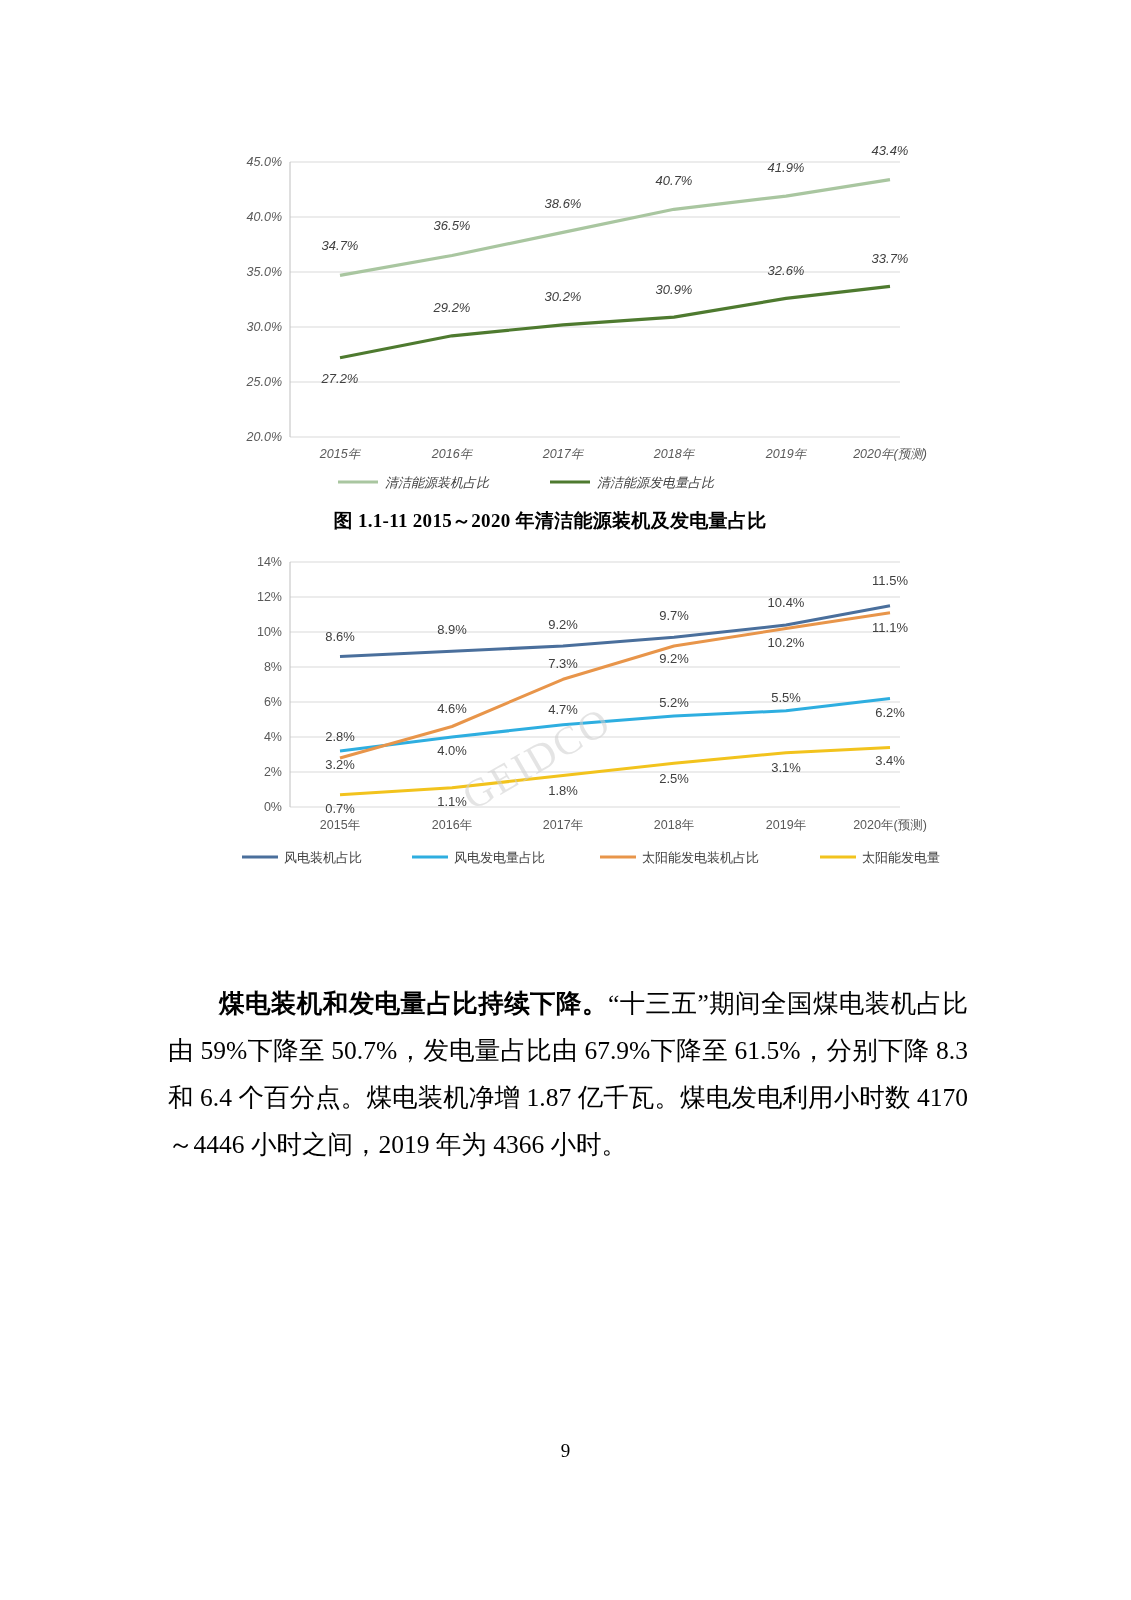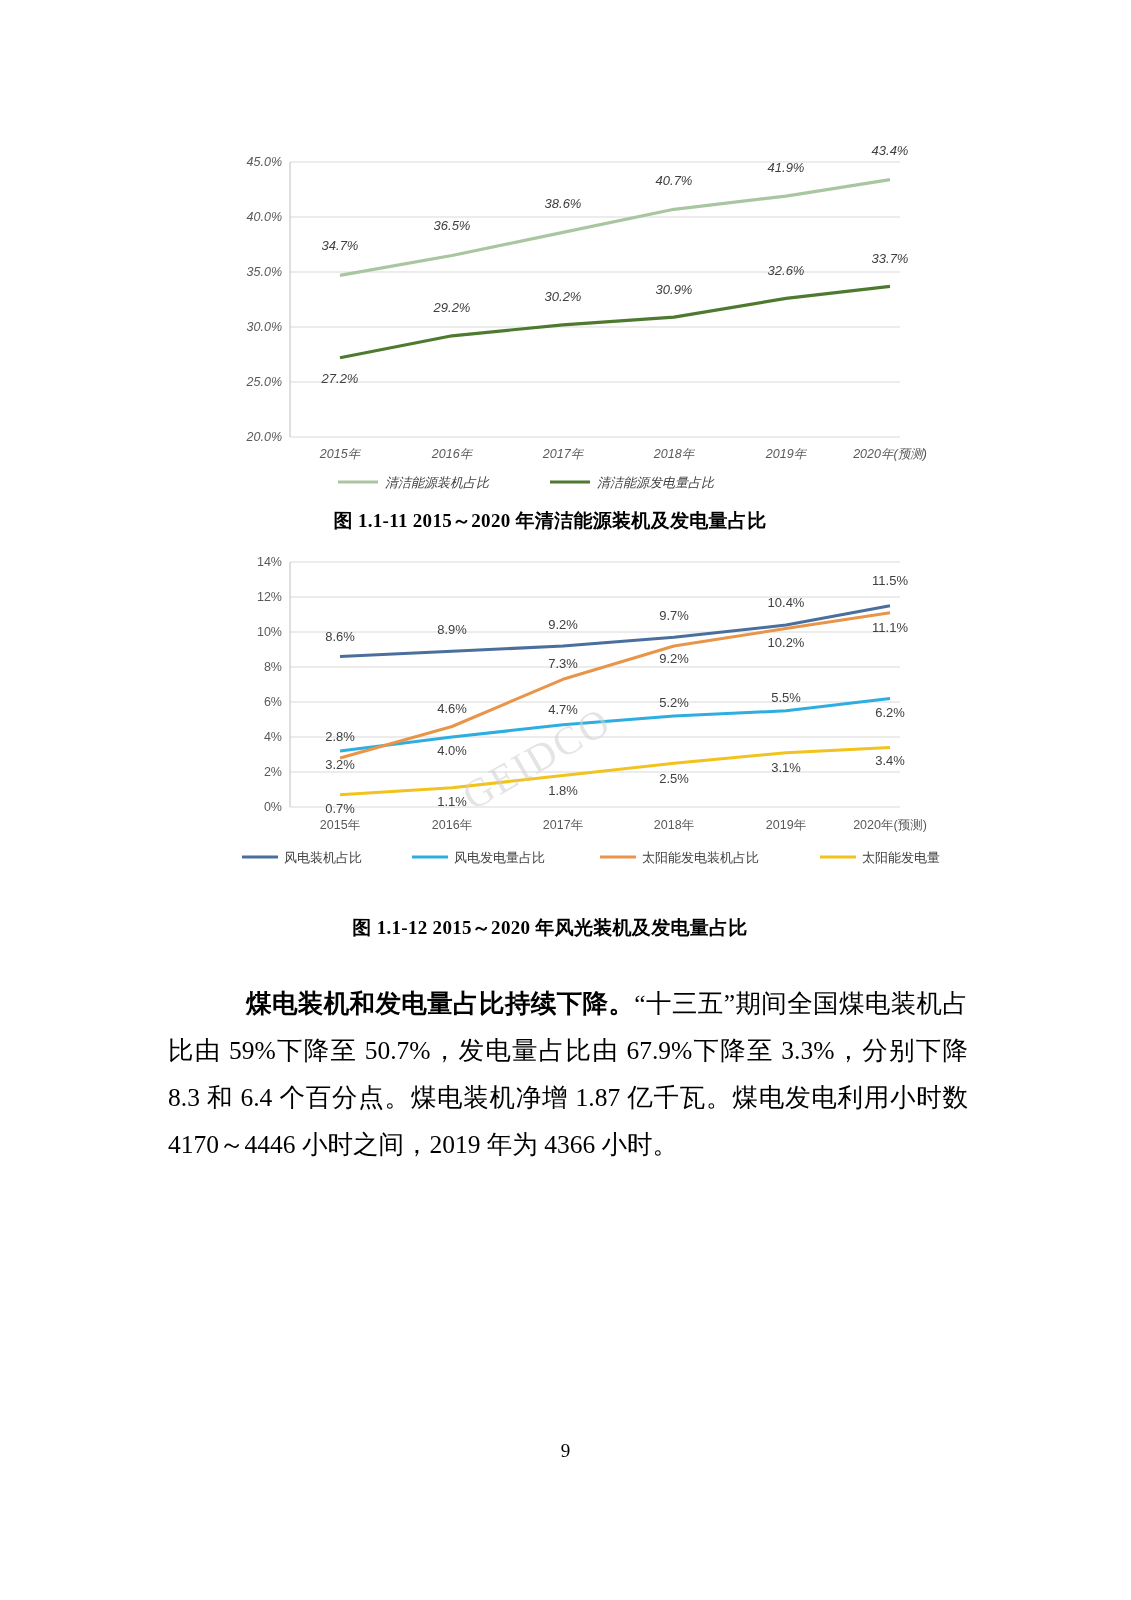--- a/index.html
+++ b/index.html
@@ -50,21 +50,21 @@
     left: 168px;
     top: 980px;
     width: 800px;
     font-family: "Liberation Serif", serif;
     font-size: 25.5px;
     line-height: 47px;
     text-align: justify;
     text-justify: inter-ideograph;
   }
   .body-text .indent { text-indent: 2em; }
-  .bold { font-weight: bold; margin-left: 27px; }
+  .bold { font-weight: bold; }
 
   .page-number {
     position: absolute;
     width: 1131px;
     left: 0;
     top: 1440px;
     text-align: center;
     font-family: "Liberation Serif", serif;
     font-size: 19px;
   }
@@ -243,23 +243,22 @@
         <line x1="400" y1="320" x2="436" y2="320" stroke="#e8954a" stroke-width="3"></line>
         <text class="legend-lbl" x="442" y="325">太阳能发电装机占比</text>
         <line x1="620" y1="320" x2="656" y2="320" stroke="#f2c31d" stroke-width="3"></line>
         <text class="legend-lbl" x="662" y="325">太阳能发电量占比</text>
       </g>
     </svg>
   </div>
 
   <div class="watermark">GEIDCO</div>
 
-  <div class="fig-caption" id="cap2">图 1.1-12 2015～2020 年风光装机及发电量占比</div>
 
   <div class="body-text">
     <p class="indent" style="margin:0;">
-      <span class="bold">煤电装机和发电量占比持续下降。</span><span>“十三五”期间全国煤电装机占比由 59%下降至 50.7%，发电量占比由 67.9%下降至 3.3%，分别下降 8.3 和 6.4 个百分点。煤电装机净增 1.87 亿千瓦。煤电发电利用小时数 4170～4446 小时之间，2019 年为 4366 小时。</span>
+      <span class="bold">煤电装机和发电量占比持续下降。</span><span>“十三五”期间全国煤电装机占比由 59%下降至 50.7%，发电量占比由 67.9%下降至 61.5%，分别下降 8.3 和 6.4 个百分点。煤电装机净增 1.87 亿千瓦。煤电发电利用小时数 4170～4446 小时之间，2019 年为 4366 小时。</span>
     </p>
   </div>
 
   <div class="page-number">9</div>
 
 </div>
 
 </body></html>

